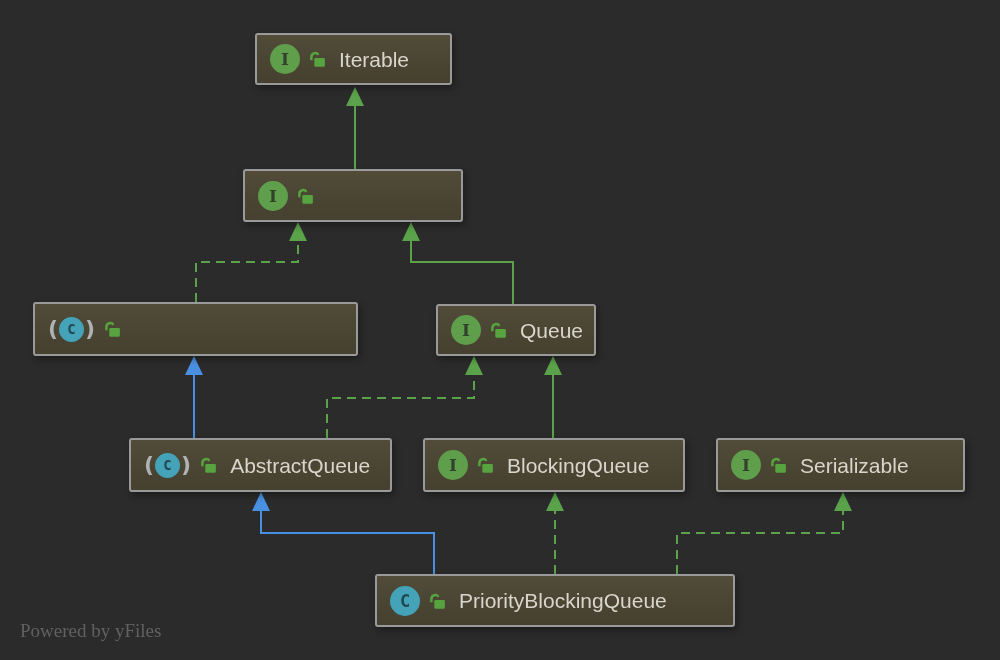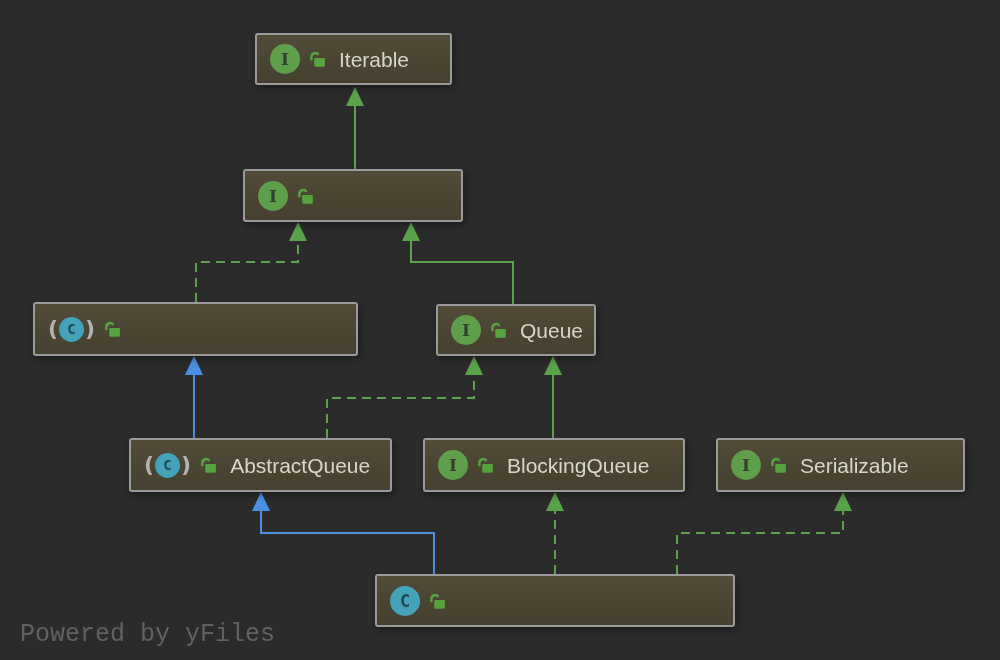--- a/index.html
+++ b/index.html
@@ -44,22 +44,22 @@
     font-family:"DejaVu Sans Mono", monospace;font-size:14px;font-weight:bold;
   }
   .paren{
     color:#aeb2b2;font-size:22px;font-weight:bold;line-height:1;
     font-family:"DejaVu Sans", sans-serif;
   }
   .paren.l{margin-right:1px;}
   .paren.r{margin-left:1px;}
   .lock{margin-left:8px;display:flex;align-items:center;flex:0 0 auto;}
   .footer{
-    position:absolute;left:20px;top:620px;color:#616161;font-size:25px;
-    font-family:Liberation Mono, monospace;
+    position:absolute;left:20px;top:620px;color:#616161;font-size:19px;
+    font-family:Liberation Serif, serif;
   }
 </style>
 </head>
 <body>
 
 <div class="canvas">
 
   <svg class="edges" viewBox="0 0 1000 660">
 
     <g>
@@ -204,17 +204,18 @@
   <div class="node" style="left:375px;top:574px;width:360px;height:53px">
     <span class="kind-icon">
       <span class="circle class-circle">C</span>
     </span>
     <span class="lock">
       <svg width="18" height="18" viewBox="0 0 16 16">
         <path d="M3 9 V6.2 A3.4 3.4 0 0 1 9.3 4.4" fill="none" stroke="#57a33f" stroke-width="2.2"></path>
         <rect x="5.6" y="7.2" width="9.4" height="7.6" rx="1" fill="#57a33f"></rect>
       </svg>
     </span>
+    <span class="node-label">PriorityBlockingQueue</span>
   </div>
 
   <div class="footer">Powered by yFiles</div>
 
 </div>
 
 </body></html>

